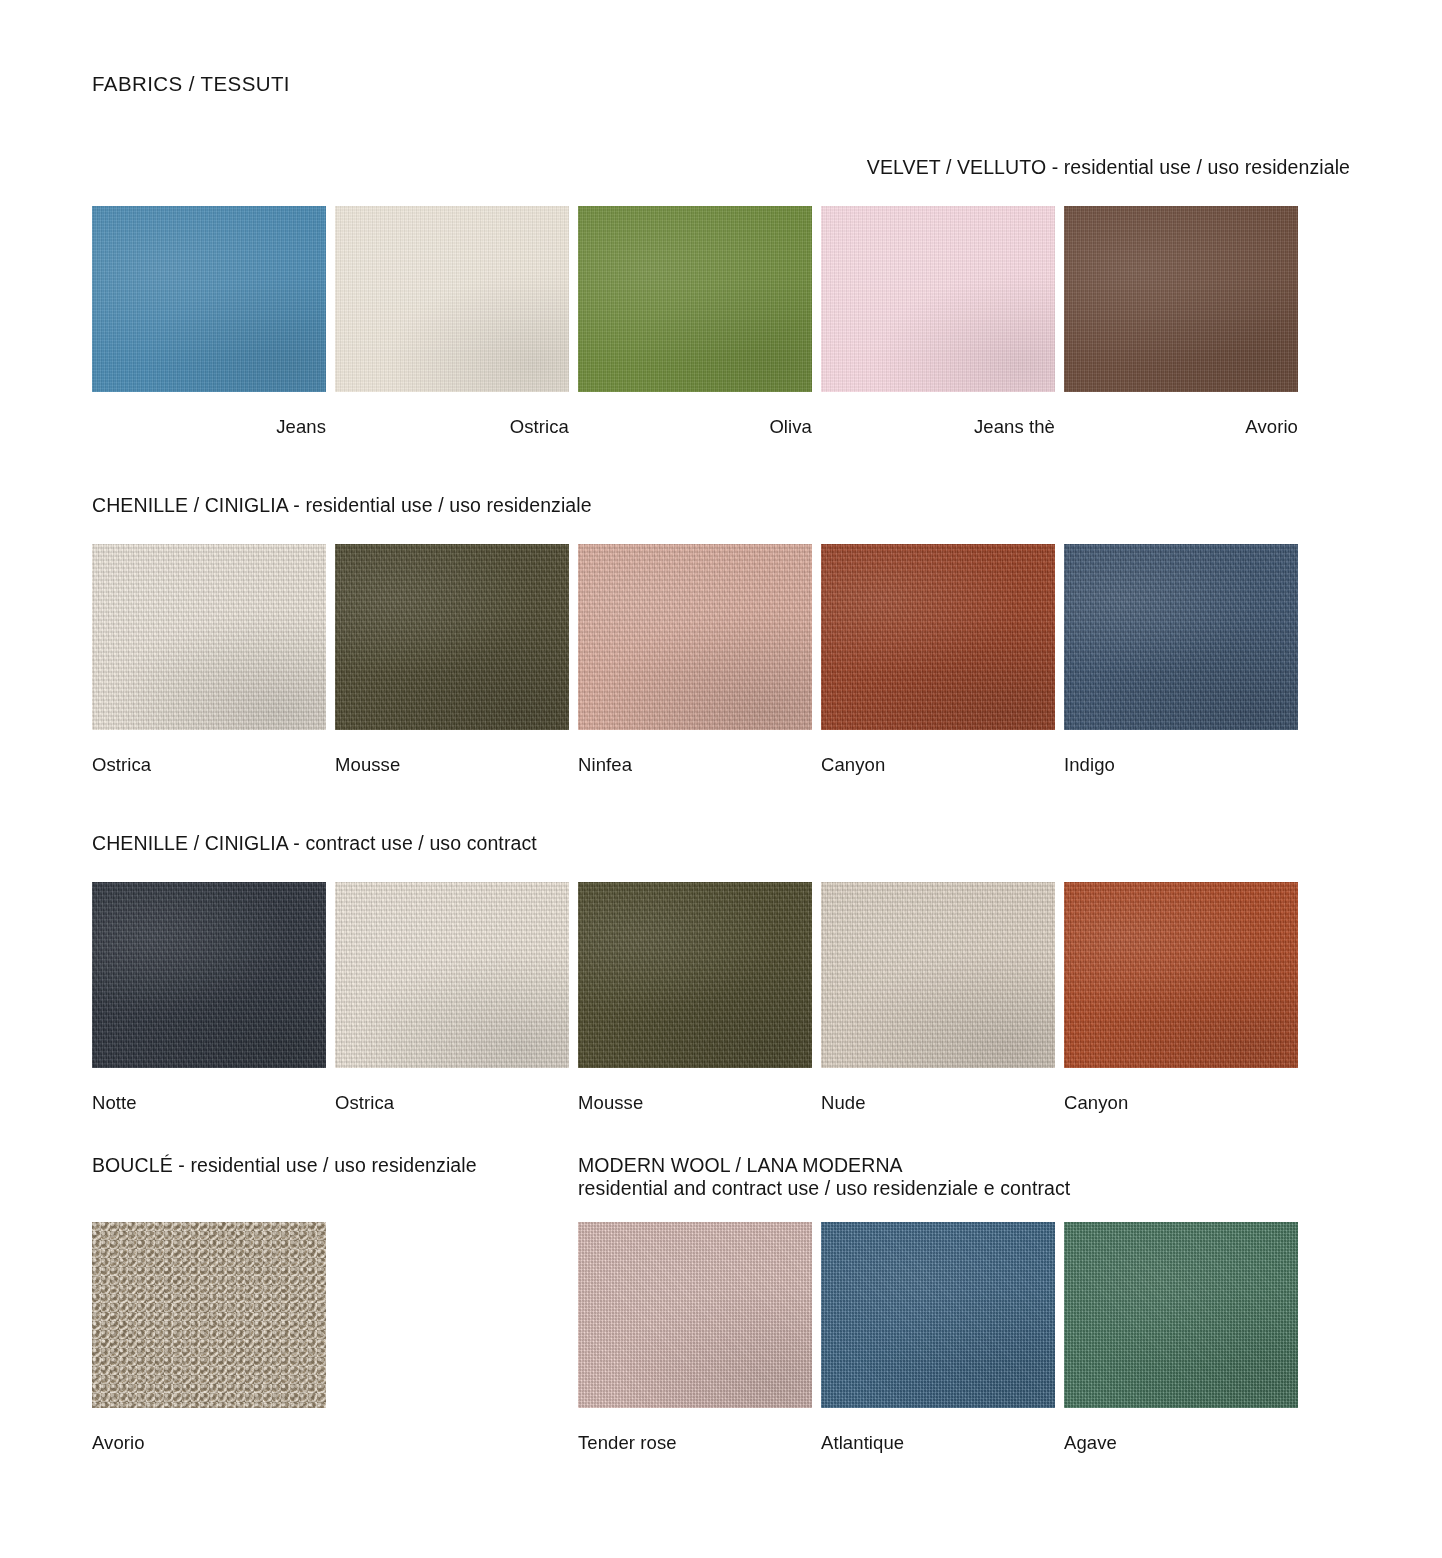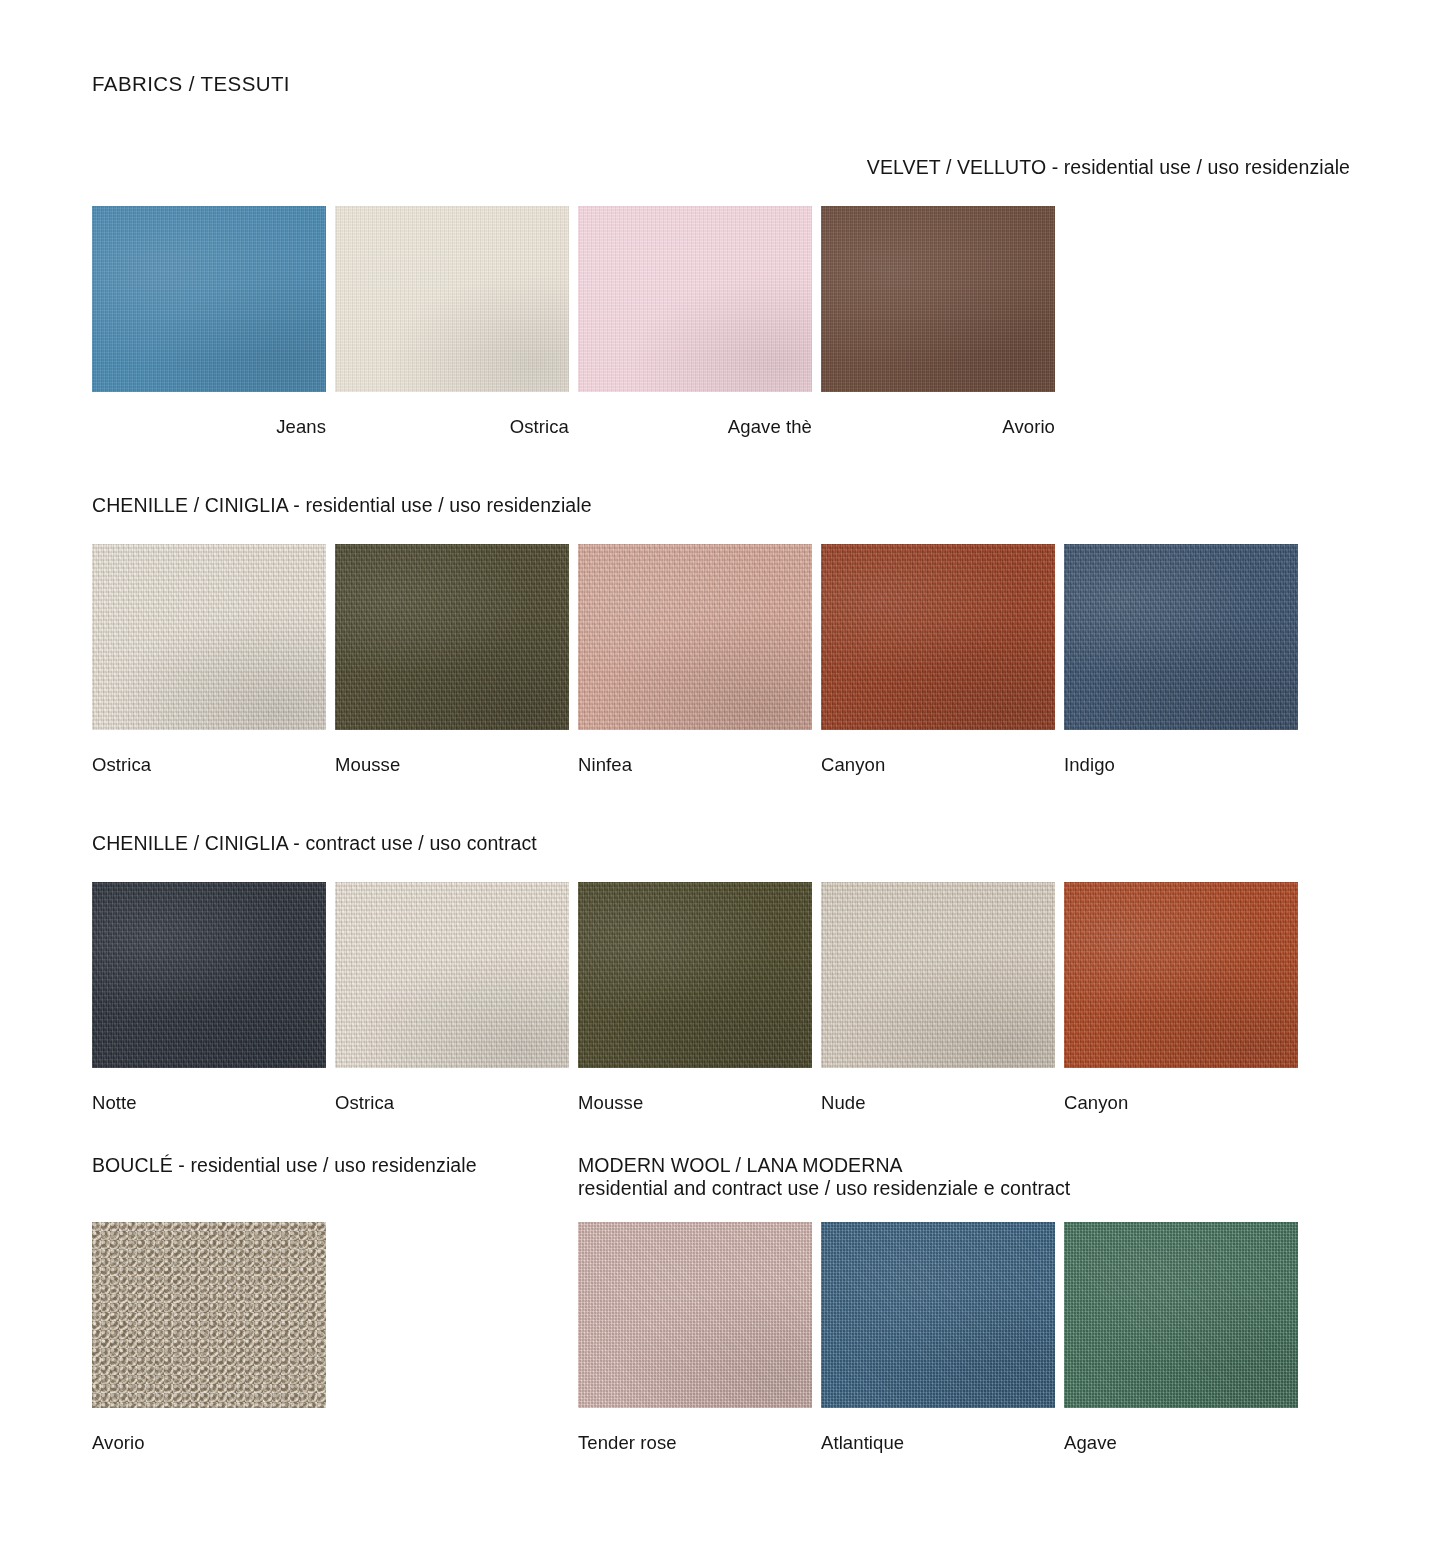--- a/index.html
+++ b/index.html
@@ -147,22 +147,26 @@
     <div class="swatch-grid" style="margin-top:27px;">
       <div class="swatch-cell">
         <div class="swatch tex-velvet" style="background-color: rgb(75, 138, 177);"></div>
         <div class="swatch-label">Jeans</div>
       </div>
       <div class="swatch-cell">
         <div class="swatch tex-velvet" style="background-color: rgb(236, 229, 217);"></div>
         <div class="swatch-label">Ostrica</div>
       </div>
       <div class="swatch-cell">
+        <div class="swatch tex-velvet" style="background-color: rgb(111, 139, 60);"></div>
+        <div class="swatch-label">Oliva</div>
+      </div>
+      <div class="swatch-cell">
         <div class="swatch tex-velvet" style="background-color: rgb(246, 216, 224);"></div>
-        <div class="swatch-label">Agave thè</div>
+        <div class="swatch-label">Jeans thè</div>
       </div>
       <div class="swatch-cell">
         <div class="swatch tex-velvet" style="background-color: rgb(109, 77, 61);"></div>
         <div class="swatch-label">Avorio</div>
       </div>
     </div>
   </div>
 
   <div class="section" style="margin-top:56px;">
     <div class="section-header">CHENILLE / CINIGLIA - residential use / uso residenziale</div>

